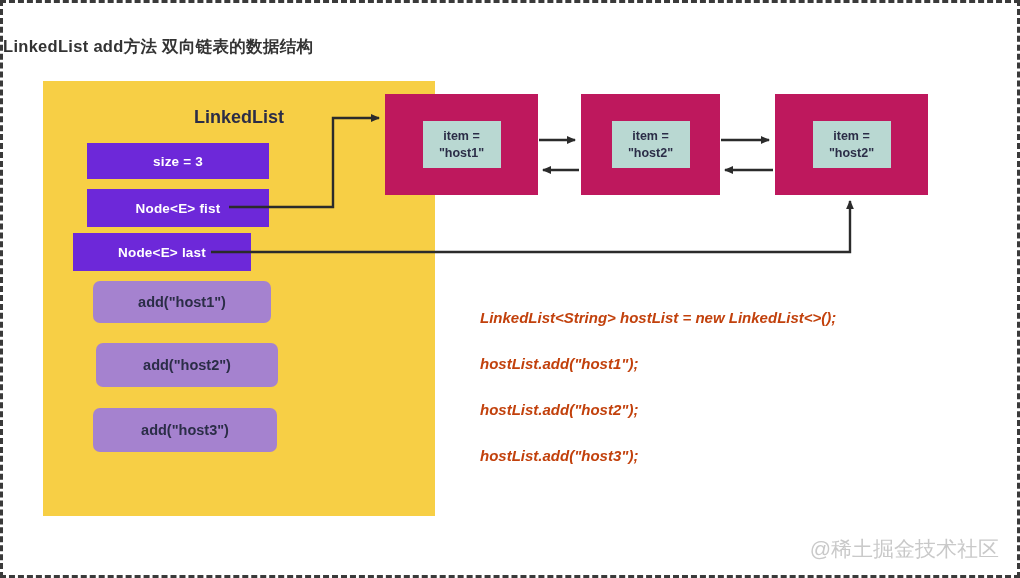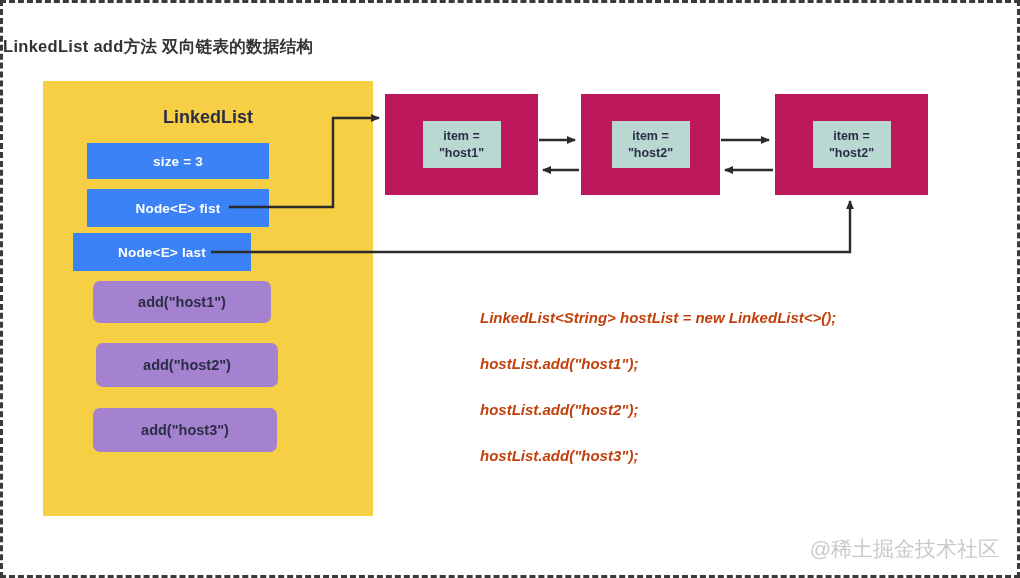--- a/index.html
+++ b/index.html
@@ -29,37 +29,37 @@
     font-size: 16.5px;
     font-weight: bold;
     color: #333333;
     letter-spacing: 0.3px;
   }
 
   
   #linkedlist-panel {
     position: absolute;
     left: 40px; top: 78px;
-    width: 330px; height: 435px;
+    width: 392px; height: 435px;
     background: #f7cf45;
   }
 
   #linkedlist-heading {
     position: absolute;
     left: 0; top: 26px;
     width: 100%;
     text-align: center;
     font-size: 18px;
     font-weight: bold;
     color: #2b2d47;
   }
 
   .field-box {
     position: absolute;
-    background: #3b82f6;
+    background: #6d28d9;
     color: #ffffff;
     font-size: 13.5px;
     font-weight: bold;
     display: flex;
     align-items: center;
     justify-content: center;
     letter-spacing: 0.2px;
   }
 
   #field-size  { left: 44px;  top: 62px;  width: 182px; height: 36px; }

